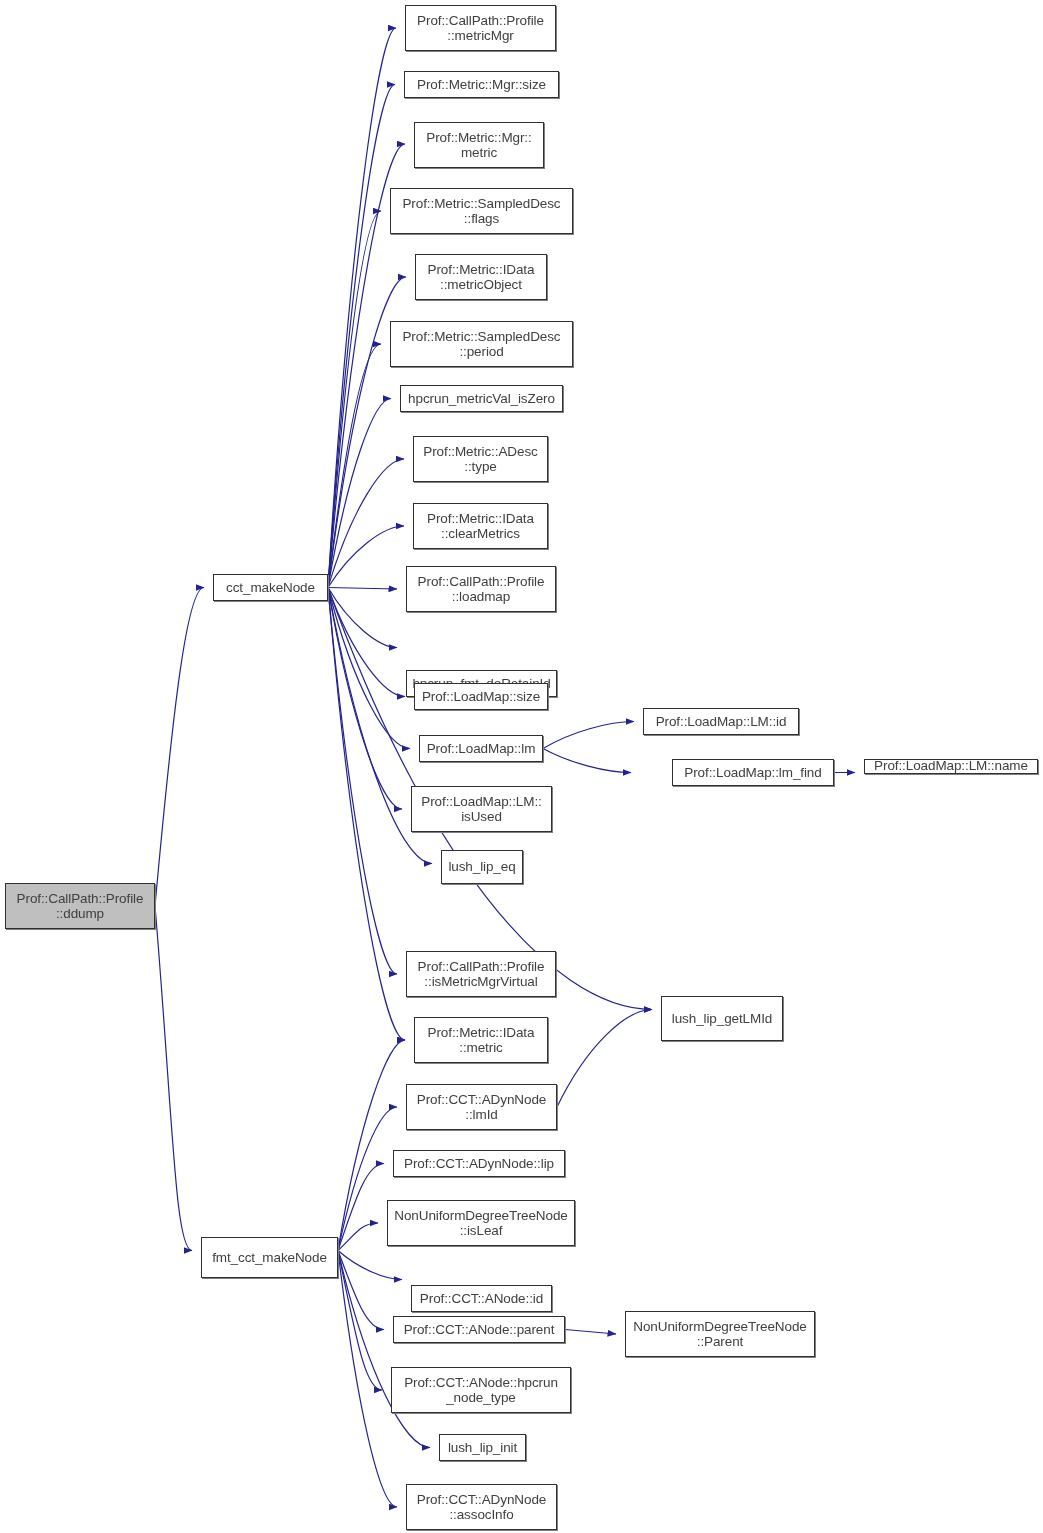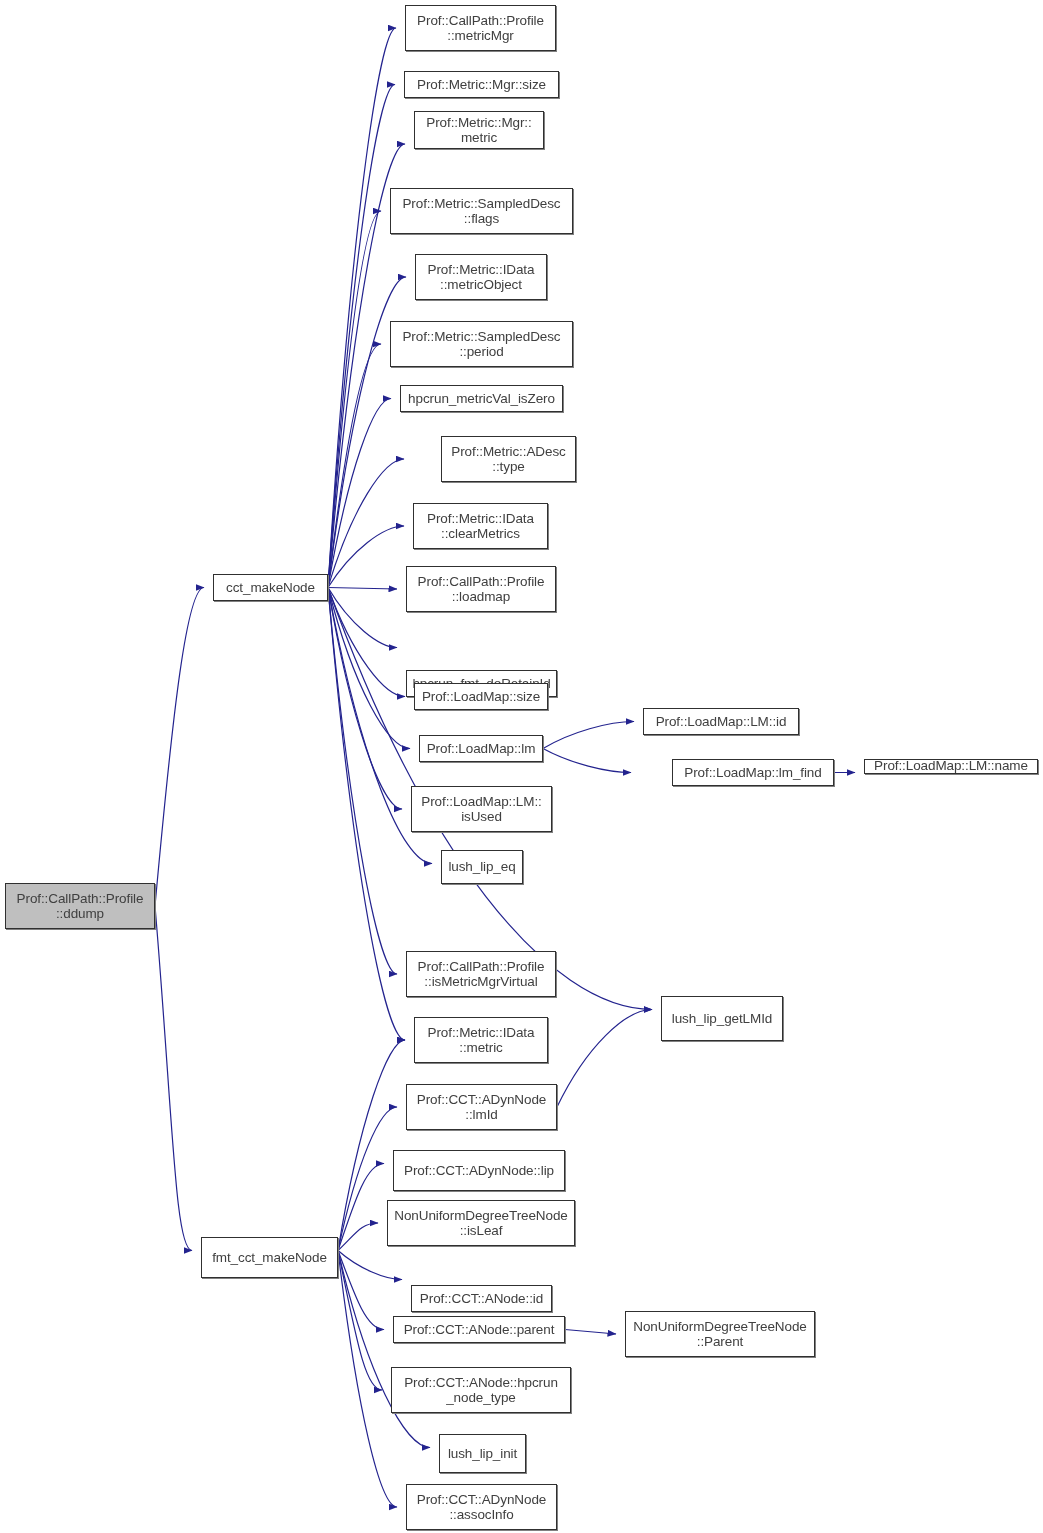--- a/index.html
+++ b/index.html
@@ -95,55 +95,55 @@
       </g>
   </svg>
   <div id="node-layer">
       <div class="node highlight" style="left: 5px; top: 883px; width: 150px; height: 46px;"><span class="node-label">Prof::CallPath::Profile
 ::ddump</span></div>
       <div class="node" style="left: 213px; top: 574px; width: 115px; height: 27px;"><span class="node-label">cct_makeNode</span></div>
       <div class="node" style="left: 201px; top: 1237px; width: 137px; height: 41px;"><span class="node-label">fmt_cct_makeNode</span></div>
       <div class="node" style="left: 405px; top: 5px; width: 151px; height: 46px;"><span class="node-label">Prof::CallPath::Profile
 ::metricMgr</span></div>
       <div class="node" style="left: 404px; top: 71px; width: 155px; height: 27px;"><span class="node-label">Prof::Metric::Mgr::size</span></div>
-      <div class="node" style="left: 414px; top: 111px; width: 130px; height: 38px;"><span class="node-label">Prof::Metric::Mgr::
+      <div class="node" style="left: 414px; top: 122px; width: 130px; height: 46px;"><span class="node-label">Prof::Metric::Mgr::
 metric</span></div>
       <div class="node" style="left: 390px; top: 188px; width: 183px; height: 46px;"><span class="node-label">Prof::Metric::SampledDesc
 ::flags</span></div>
       <div class="node" style="left: 415px; top: 254px; width: 132px; height: 46px;"><span class="node-label">Prof::Metric::IData
 ::metricObject</span></div>
       <div class="node" style="left: 390px; top: 321px; width: 183px; height: 46px;"><span class="node-label">Prof::Metric::SampledDesc
 ::period</span></div>
       <div class="node" style="left: 400px; top: 385px; width: 163px; height: 27px;"><span class="node-label">hpcrun_metricVal_isZero</span></div>
-      <div class="node" style="left: 413px; top: 436px; width: 135px; height: 46px; margin-left: 28px;"><span class="node-label">Prof::Metric::ADesc
+      <div class="node" style="left: 413px; top: 436px; width: 135px; height: 46px;"><span class="node-label">Prof::Metric::ADesc
 ::type</span></div>
       <div class="node" style="left: 413px; top: 503px; width: 135px; height: 46px;"><span class="node-label">Prof::Metric::IData
 ::clearMetrics</span></div>
       <div class="node" style="left: 406px; top: 566px; width: 150px; height: 46px;"><span class="node-label">Prof::CallPath::Profile
 ::loadmap</span></div>
       <div class="node" style="left: 406px; top: 670px; width: 151px; height: 27px;"><span class="node-label">hpcrun_fmt_doRetainId</span></div>
       <div class="node" style="left: 414px; top: 683px; width: 134px; height: 27px;"><span class="node-label">Prof::LoadMap::size</span></div>
       <div class="node" style="left: 419px; top: 735px; width: 124px; height: 27px;"><span class="node-label">Prof::LoadMap::lm</span></div>
       <div class="node" style="left: 411px; top: 786px; width: 141px; height: 46px;"><span class="node-label">Prof::LoadMap::LM::
 isUsed</span></div>
       <div class="node" style="left: 441px; top: 850px; width: 82px; height: 34px;"><span class="node-label">lush_lip_eq</span></div>
       <div class="node" style="left: 406px; top: 951px; width: 150px; height: 46px;"><span class="node-label">Prof::CallPath::Profile
 ::isMetricMgrVirtual</span></div>
       <div class="node" style="left: 414px; top: 1017px; width: 134px; height: 46px;"><span class="node-label">Prof::Metric::IData
 ::metric</span></div>
       <div class="node" style="left: 406px; top: 1084px; width: 151px; height: 46px;"><span class="node-label">Prof::CCT::ADynNode
 ::lmId</span></div>
-      <div class="node" style="left: 393px; top: 1150px; width: 172px; height: 41px;"><span class="node-label">Prof::CCT::ADynNode::lip</span></div>
+      <div class="node" style="left: 393px; top: 1150px; width: 172px; height: 27px;"><span class="node-label">Prof::CCT::ADynNode::lip</span></div>
       <div class="node" style="left: 387px; top: 1200px; width: 188px; height: 46px;"><span class="node-label">NonUniformDegreeTreeNode
 ::isLeaf</span></div>
       <div class="node" style="left: 411px; top: 1266px; width: 141px; height: 27px; margin-top: 19px;"><span class="node-label">Prof::CCT::ANode::id</span></div>
       <div class="node" style="left: 393px; top: 1316px; width: 172px; height: 27px;"><span class="node-label">Prof::CCT::ANode::parent</span></div>
       <div class="node" style="left: 391px; top: 1367px; width: 180px; height: 46px;"><span class="node-label">Prof::CCT::ANode::hpcrun
 _node_type</span></div>
-      <div class="node" style="left: 439px; top: 1434px; width: 87px; height: 39px;"><span class="node-label">lush_lip_init</span></div>
+      <div class="node" style="left: 439px; top: 1434px; width: 87px; height: 27px;"><span class="node-label">lush_lip_init</span></div>
       <div class="node" style="left: 406px; top: 1484px; width: 151px; height: 46px;"><span class="node-label">Prof::CCT::ADynNode
 ::assocInfo</span></div>
       <div class="node" style="left: 643px; top: 708px; width: 156px; height: 27px;"><span class="node-label">Prof::LoadMap::LM::id</span></div>
       <div class="node" style="left: 640px; top: 759px; width: 162px; height: 27px; margin-left: 32px;"><span class="node-label">Prof::LoadMap::lm_find</span></div>
       <div class="node" style="left: 864px; top: 759px; width: 174px; height: 15px; align-items: flex-end;"><span class="node-label">Prof::LoadMap::LM::name</span></div>
       <div class="node" style="left: 661px; top: 996px; width: 122px; height: 45px;"><span class="node-label">lush_lip_getLMId</span></div>
       <div class="node" style="left: 625px; top: 1311px; width: 190px; height: 46px;"><span class="node-label">NonUniformDegreeTreeNode
 ::Parent</span></div>
     </div>
 </div>

